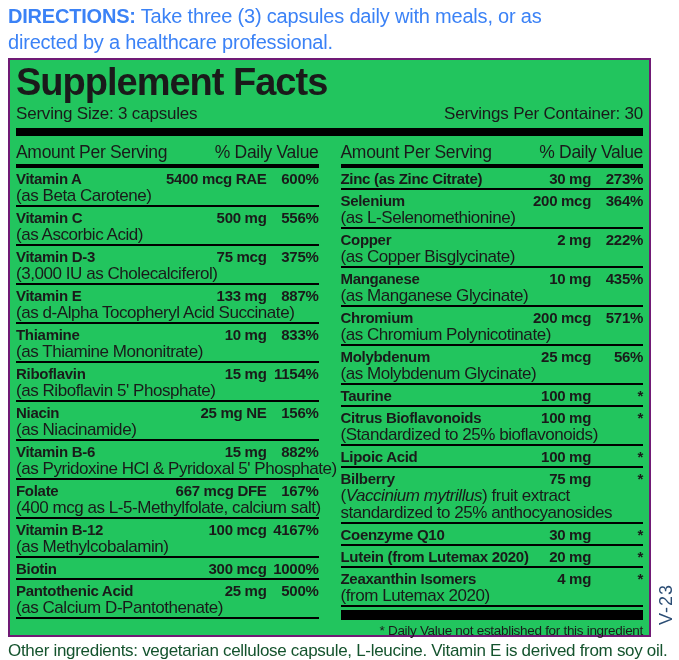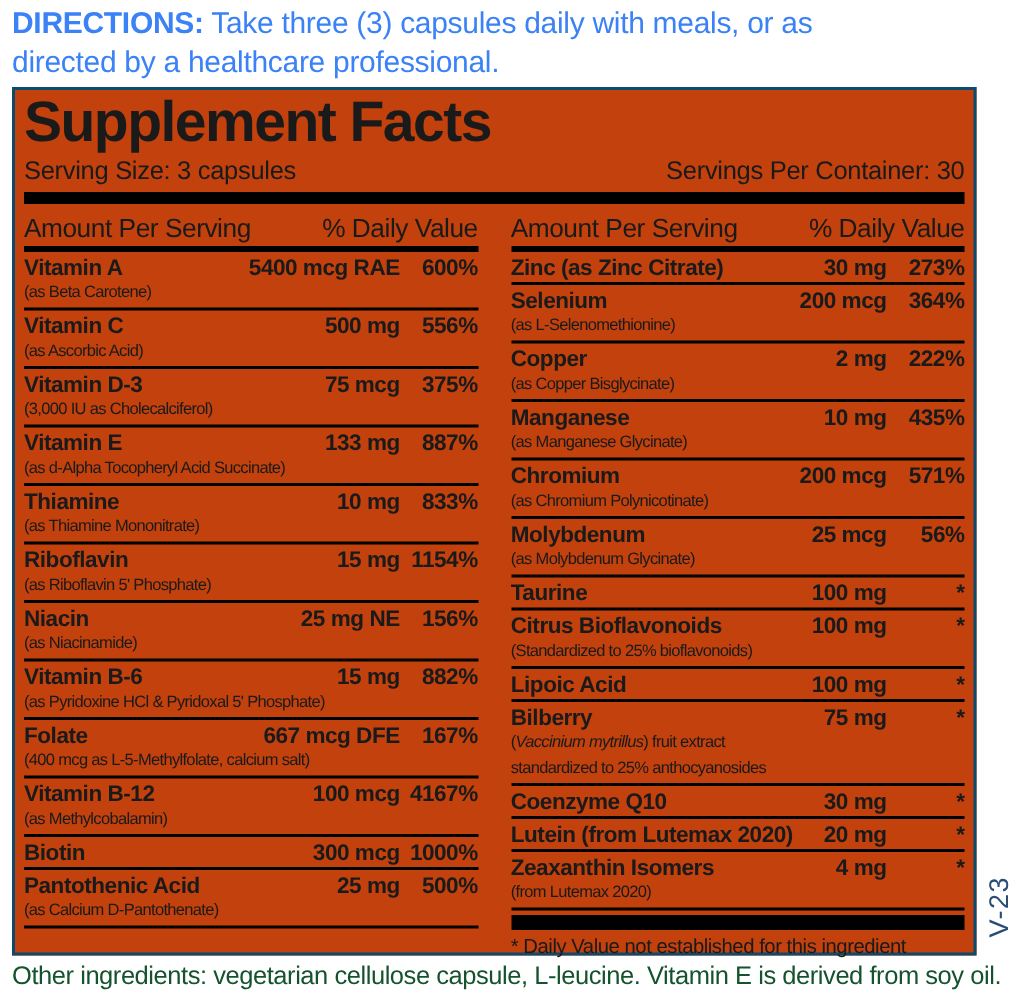--- a/index.html
+++ b/index.html
@@ -8,22 +8,22 @@
     font-family:"Liberation Sans","DejaVu Sans",sans-serif;
     color:#1a1a1a;overflow:hidden;
   }
   .directions{
     position:absolute;left:8px;top:3px;width:660px;
     color:#3b82f6;font-size:20px;line-height:26px;letter-spacing:-0.2px;
   }
   .directions .dlabel{font-weight:bold;}
   .facts-box{
     position:absolute;left:8px;top:58px;width:643px;height:579px;
-    border:2px solid #0c4a6e;box-sizing:border-box;
-    padding:1px 6px 0 6px;background:#c2410c;
+    border:2px solid #701a75;box-sizing:border-box;
+    padding:1px 6px 0 6px;background:#22c55e;
   }
   .title{
     font-size:38px;font-weight:bold;letter-spacing:-1px;line-height:43px;
     white-space:nowrap;
   }
   .serving-row{
     display:flex;justify-content:space-between;
     font-size:17px;line-height:20px;letter-spacing:-0.2px;
   }
   .thick-bar{height:8px;background:#000;margin-top:4px;}
@@ -36,28 +36,28 @@
   .col-rule{height:4px;background:#000;margin-top:1px;}
   .row-main{
     display:flex;align-items:baseline;white-space:nowrap;
     font-size:15px;line-height:17px;padding-top:2px;letter-spacing:-0.3px;font-weight:bold;
   }
   .nm{flex:none;}
   .amt{margin-left:auto;padding-right:6px;flex:none;}
   .dv{min-width:46px;text-align:right;flex:none;}
   .dv.star{font-size:15px;}
   .row-sub{
-    font-size:11px;line-height:17px;letter-spacing:-0.45px;white-space:nowrap;
+    font-size:17px;line-height:17px;letter-spacing:-0.45px;white-space:nowrap;
   }
   .row-sub .it{font-style:italic;text-align:center;}
   .sep{height:2px;background:#000;margin-top:1px;}
   .foot-bar{height:10px;background:#000;margin-top:3px;}
   .footnote{
     font-size:13.5px;line-height:19px;letter-spacing:-0.3px;
-    padding-top:1px;white-space:nowrap;
+    padding-top:1px;text-align:right;white-space:nowrap;
   }
   .other-ingredients{
     position:absolute;left:8px;top:641px;width:671px;
     color:#14532d;font-size:17px;line-height:19px;letter-spacing:-0.3px;
     white-space:nowrap;
   }
   .side-code{
     position:absolute;left:656px;top:625px;
     transform:rotate(-90deg);transform-origin:left top;
     color:#2b4d74;font-size:18px;letter-spacing:1px;white-space:nowrap;

